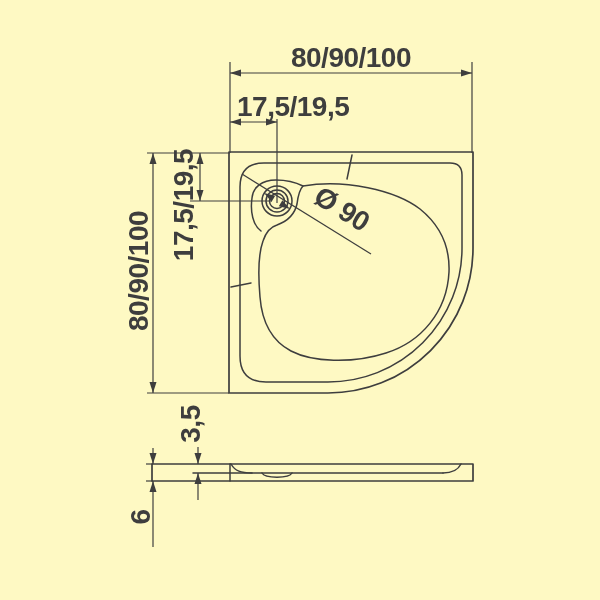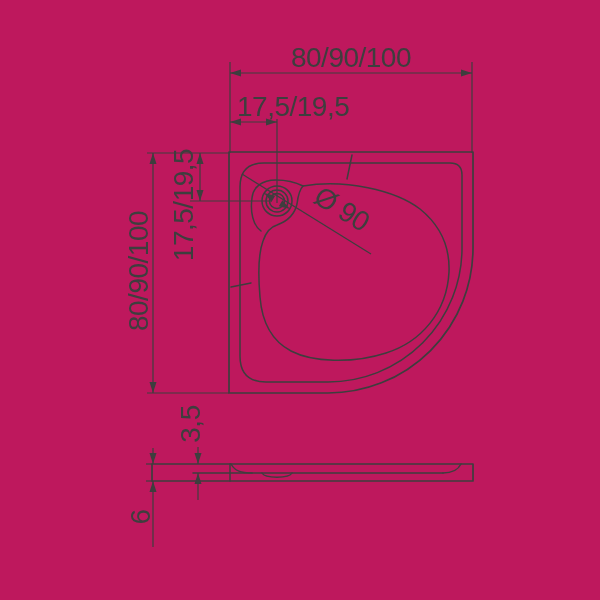--- a/index.html
+++ b/index.html
@@ -7,21 +7,22 @@
     padding: 0;
     background: #ffffff;
     width: 600px;
     height: 600px;
     overflow: hidden;
   }
   .canvas-wrap {
     position: relative;
     width: 600px;
     height: 600px;
-    background: #be185d;
+    background: #fef9c3;
+    font-weight: bold;
   }
   svg {
     position: absolute;
     top: 0;
     left: 0;
   }
   .outline {
     fill: none;
     stroke: #3e3e3e;
     stroke-width: 1.7;

